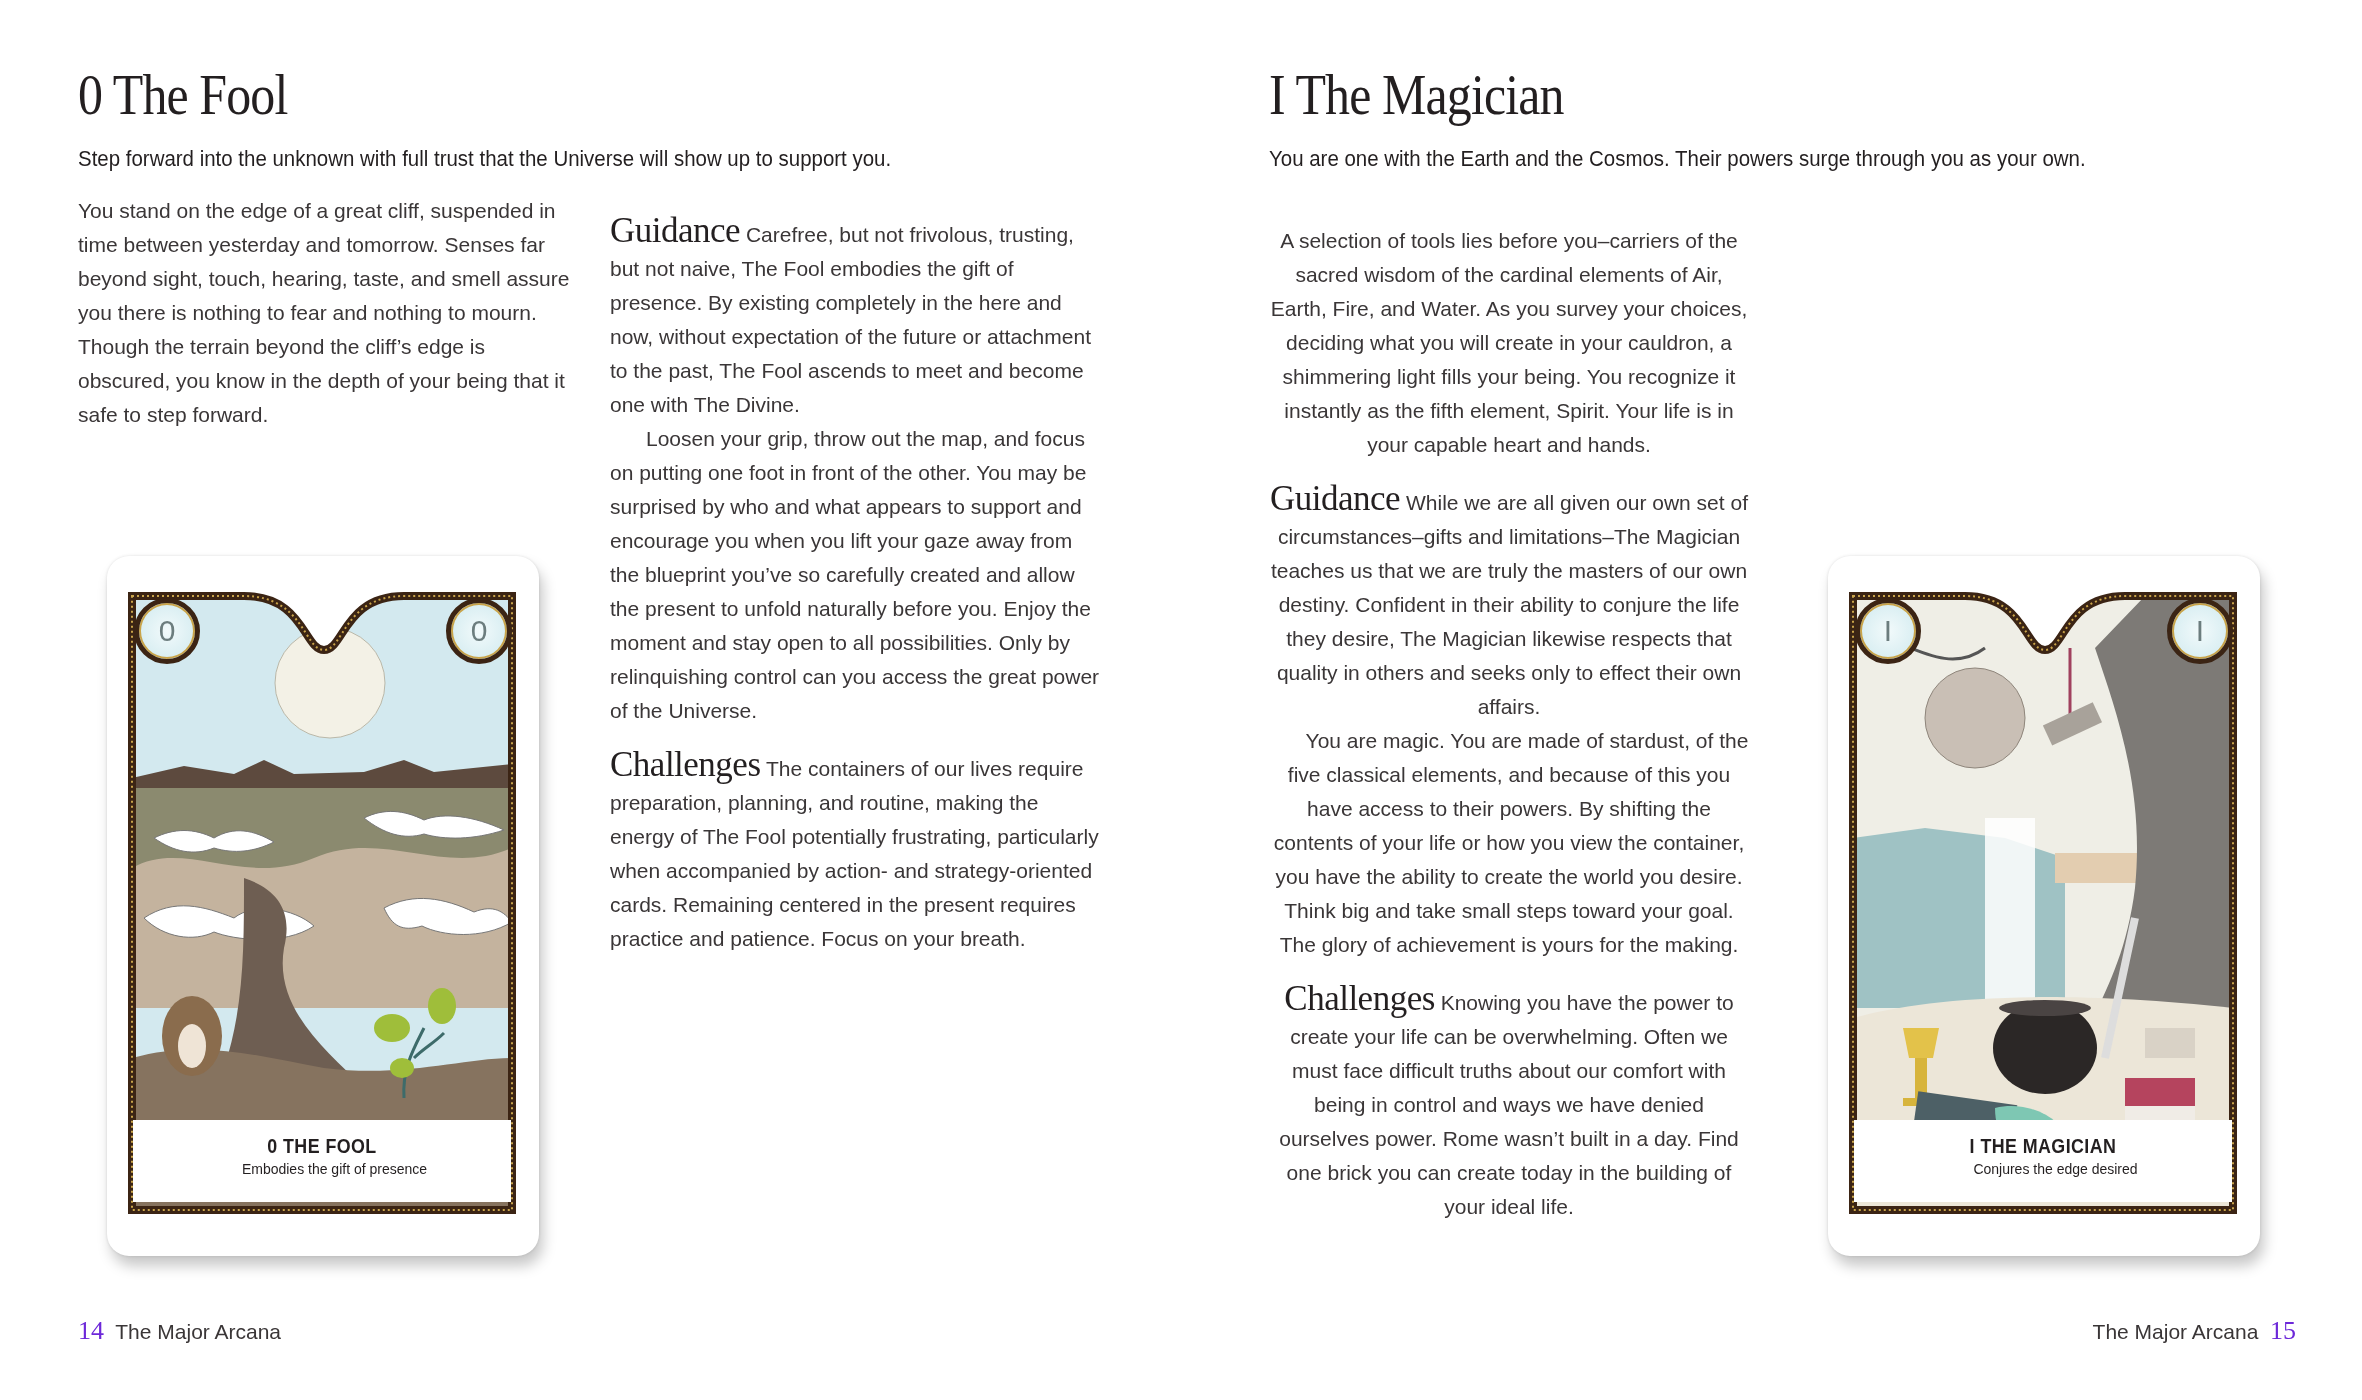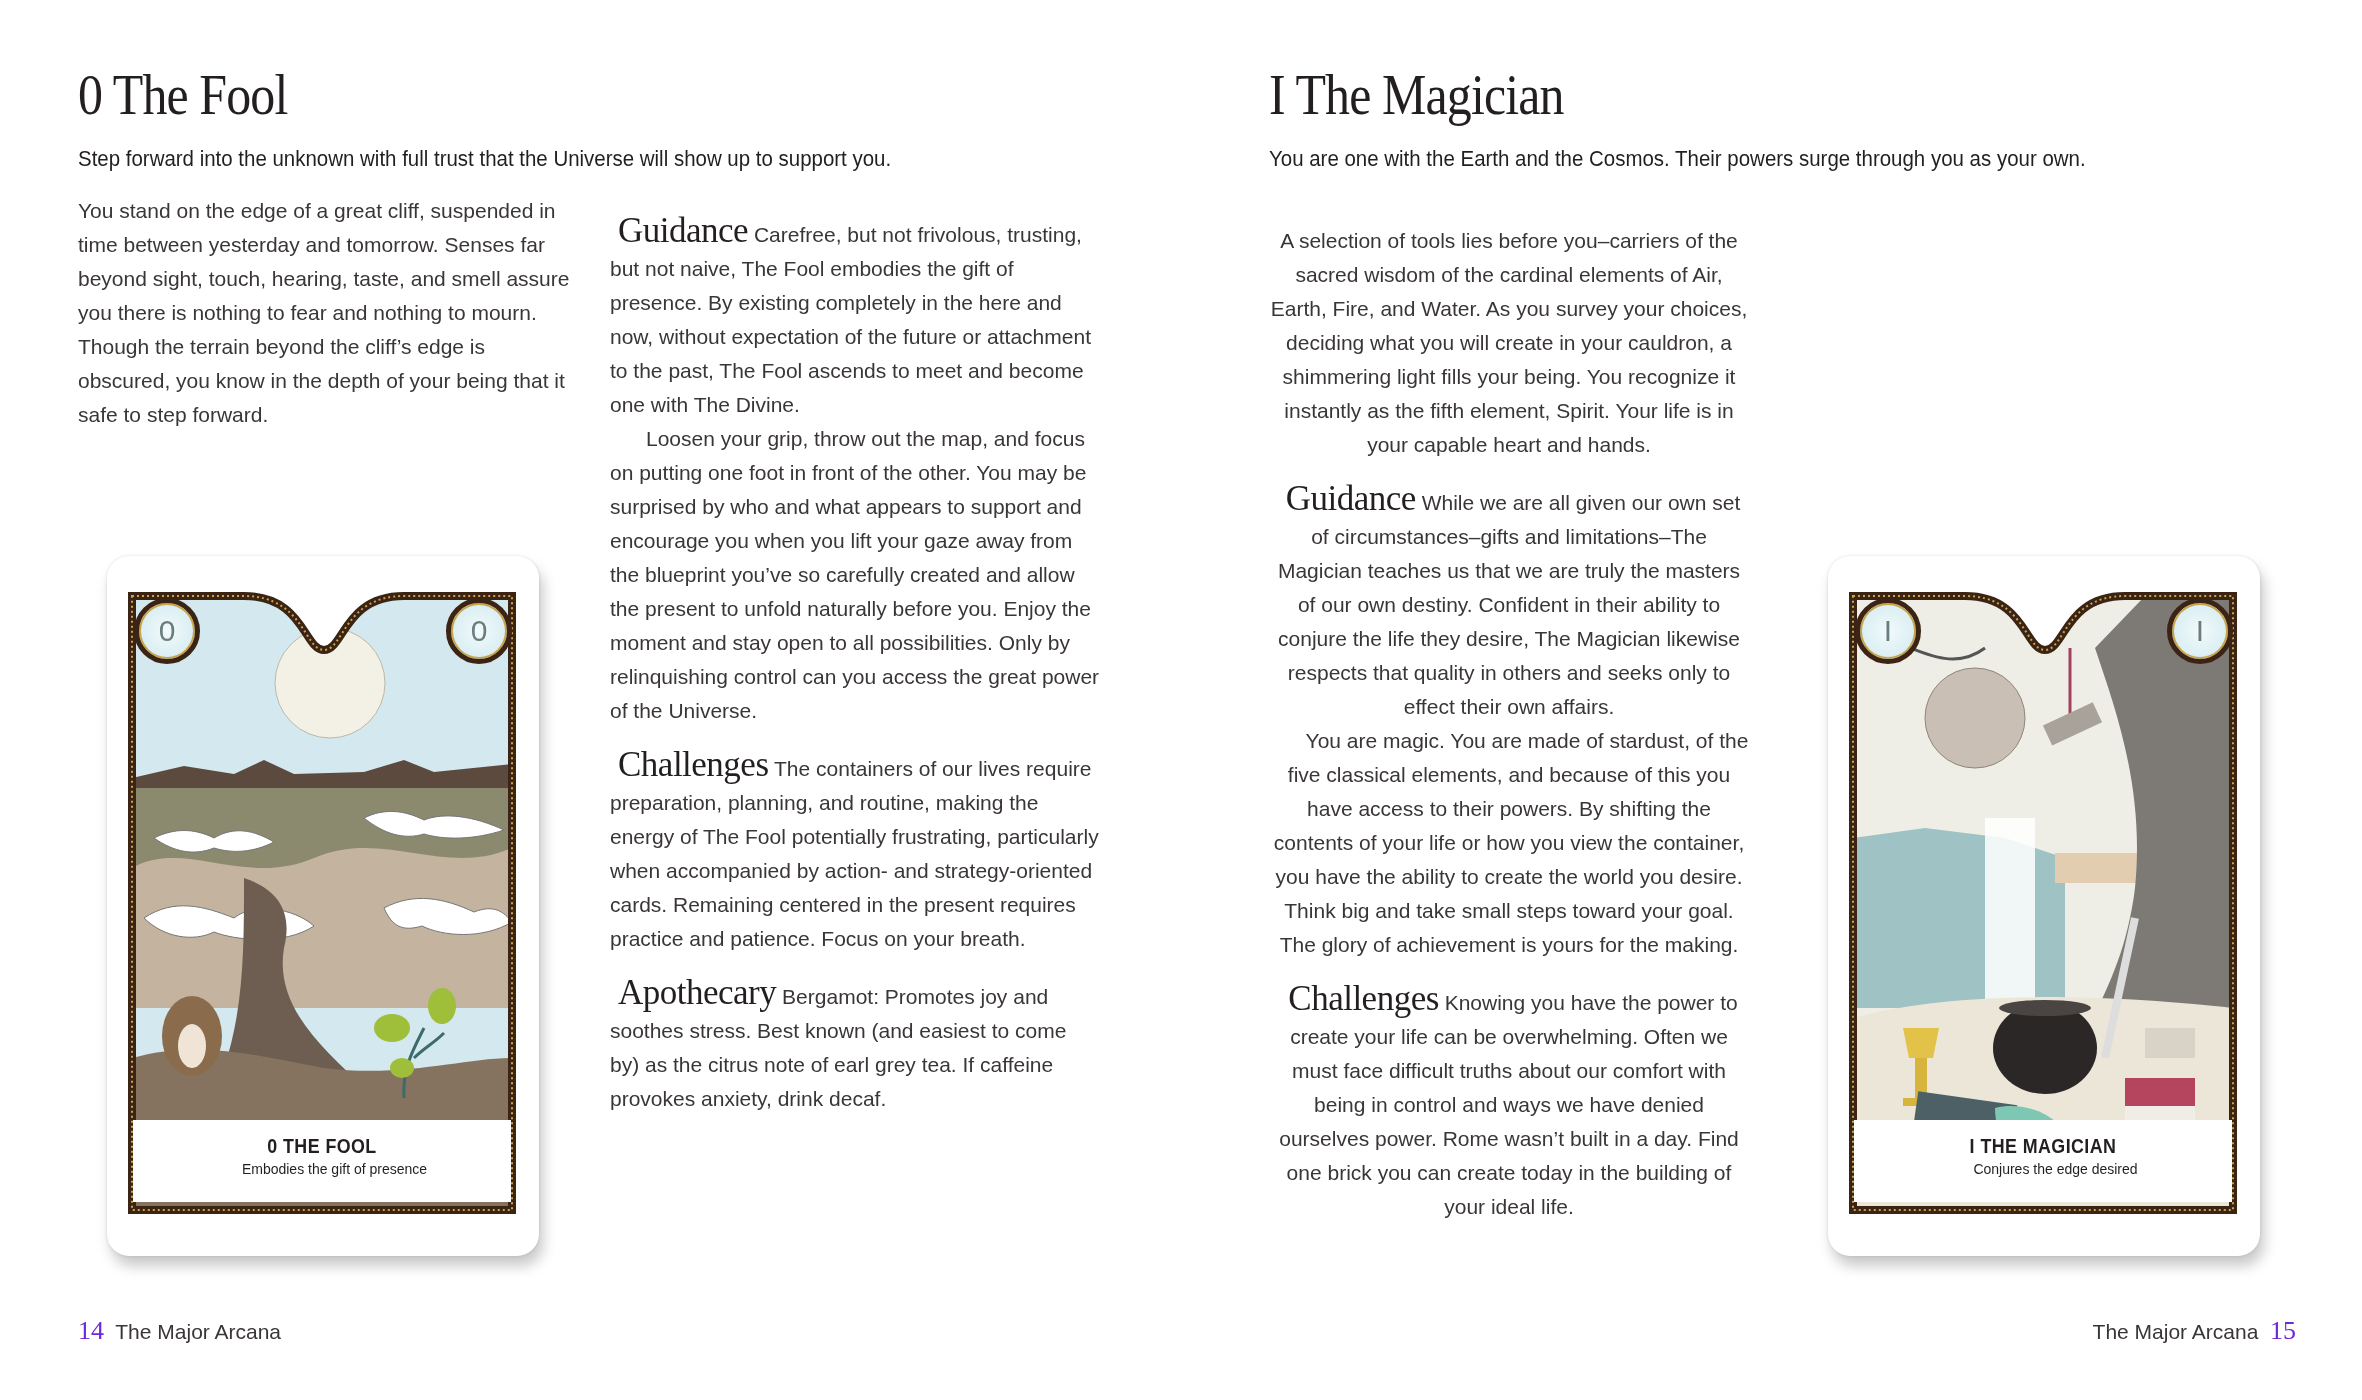--- a/index.html
+++ b/index.html
@@ -9,21 +9,21 @@
   .page.left { left: 0; width: 1181px; }
   .page.right { left: 1181px; width: 1181px; }
 
   .title { position: absolute; font-family: "Liberation Serif", "DejaVu Serif", serif; font-size: 58px; font-weight: normal; letter-spacing: -1px; margin: 0; line-height: 1; transform: scaleX(0.86); transform-origin: left top; }
   .tagline { position: absolute; font-family: "Liberation Sans", sans-serif; font-size: 22px; margin: 0; line-height: 1.2; transform: scaleX(0.93); transform-origin: left top; white-space: nowrap; }
 
   .body-text { position: absolute; font-family: "Liberation Sans", sans-serif; font-size: 21px; line-height: 34px; color: #3a3637; margin: 0; }
   .body-text p { margin: 0; }
   .body-text p.indent { text-indent: 36px; }
   .section { margin-bottom: 20px; }
-  .section-head { font-family: "Liberation Serif", "DejaVu Serif", serif; font-size: 35px; color: #231f20; letter-spacing: -0.5px; margin-left: 8px; }
+  .section-head { font-family: "Liberation Serif", "DejaVu Serif", serif; font-size: 35px; color: #231f20; letter-spacing: -0.5px; }
 
   .folio { position: absolute; top: 1316px; font-family: "Liberation Sans", sans-serif; font-size: 21px; color: #3a3637; white-space: nowrap; }
   .folio .num { font-family: "Liberation Serif", serif; font-size: 26px; color: #6d28d9; }
 
   
   .card { position: absolute; width: 432px; height: 700px; background: #fff; border-radius: 22px; box-shadow: 4px 10px 14px rgba(0,0,0,0.22), 0 0 3px rgba(0,0,0,0.12); }
   .card .frame { position: absolute; left: 17px; top: 32px; width: 396px; height: 630px; }
   .card .caption { position: absolute; left: 26px; top: 564px; width: 378px; height: 82px; background: #fff; text-align: center; }
   .card .caption .name { font-family: "Liberation Sans", sans-serif; font-size: 21px; font-weight: bold; letter-spacing: 0.5px; color: #231f20; margin-top: 14px; transform: scaleX(0.85); }
   .card .caption .sub { font-family: "Liberation Sans", sans-serif; font-size: 14px; color: #231f20; margin-top: 3px; padding-left: 25px; }
@@ -40,23 +40,20 @@
     <p>You stand on the edge of a great cliff, suspended in time between yesterday and tomorrow. Senses far beyond sight, touch, hearing, taste, and smell assure you there is nothing to fear and nothing to mourn. Though the terrain beyond the cliff’s edge is obscured, you know in the depth of your being that it safe to step forward.</p>
   </div>
 
   <div class="body-text" style="left:610px; top:214px; width:490px;">
     <div class="section">
       <p><span class="section-head">Guidance</span> <span>Carefree, but not frivolous, trusting, but not naive, The Fool embodies the gift of presence. By existing completely in the here and now, without expectation of the future or attachment to the past, The Fool ascends to meet and become one with The Divine.</span></p>
       <p class="indent">Loosen your grip, throw out the map, and focus on putting one foot in front of the other. You may be surprised by who and what appears to support and encourage you when you lift your gaze away from the blueprint you’ve so carefully created and allow the present to unfold naturally before you. Enjoy the moment and stay open to all possibilities. Only by relinquishing control can you access the great power of the Universe.</p>
     </div>
     <div class="section">
       <p><span class="section-head">Challenges</span> <span>The containers of our lives require preparation, planning, and routine, making the energy of The Fool potentially frustrating, particularly when accompanied by action- and strategy-oriented cards. Remaining centered in the present requires practice and patience. Focus on your breath.</span></p>
-    </div>
-    <div class="section">
-      <p><span class="section-head">Apothecary</span> <span>Bergamot: Promotes joy and soothes stress. Best known (and easiest to come by) as the citrus note of earl grey tea. If caffeine provokes anxiety, drink decaf.</span></p>
     </div>
   </div>
 
   <div class="card" style="left:107px; top:556px;">
     <svg class="frame" viewBox="0 0 396 630">
       <defs>
         <clipPath id="foolClip">
             <path d="M8,8 H120 C180,8 180,62 200,62 C220,62 220,8 280,8 H388 V622 H8 Z"></path>
           </clipPath>
       </defs>

